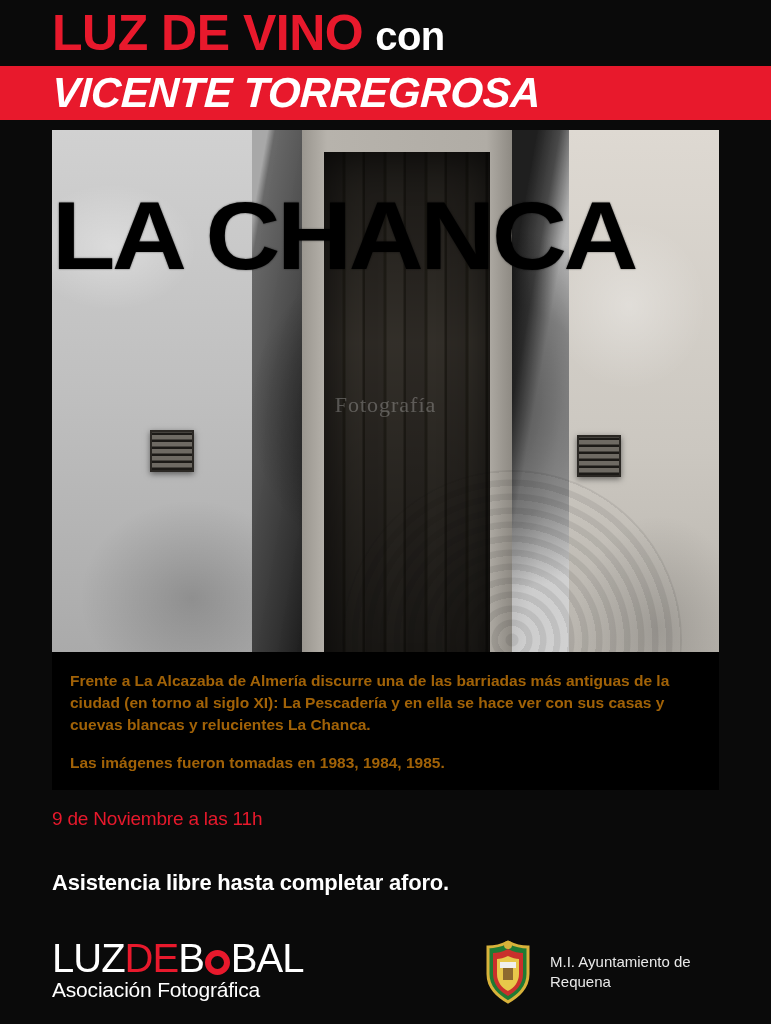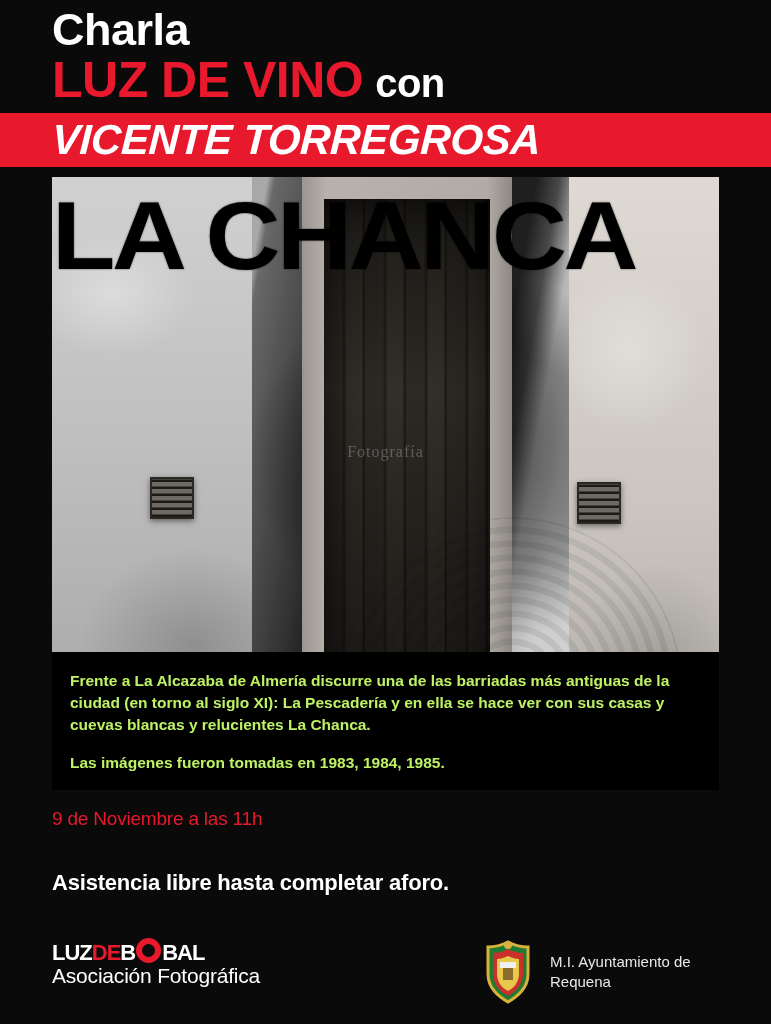--- a/index.html
+++ b/index.html
@@ -184,21 +184,21 @@
         rgba(255,255,255,0.04) 7px, rgba(255,255,255,0.04) 14px);
     mix-blend-mode: multiply;
     opacity: 0.6;
     pointer-events: none;
   }
   .photo-watermark {
     position: absolute;
     left: 50%;
     top: 47%;
     transform: translate(-50%, -50%);
-    font-size: 16px;
+    font-size: 22px;
     color: rgba(255,255,255,0.25);
     letter-spacing: 1px;
     font-family: "Liberation Serif", serif;
     pointer-events: none;
   }
 
   
   .la-chanca {
     position: absolute;
     left: 52px;
@@ -224,21 +224,21 @@
     background: #000;
     padding: 18px 0 16px 0;
     z-index: 7;
     box-sizing: border-box;
   }
   .caption-band p {
     margin: 0 18px;
     font-size: 15.5px;
     font-weight: bold;
     line-height: 1.42;
-    color: #bef264;
+    color: #a16207;
   }
   .caption-band p + p {
     margin-top: 16px;
   }
 
   
   .event {
     position: absolute;
     left: 52px;
     top: 808px;
@@ -272,22 +272,22 @@
     top: 930px;
     width: 771px;
     height: 94px;
   }
   .brand {
     position: absolute;
     left: 52px;
     top: 8px;
   }
   .brand-top {
-    font-size: 22px;
-    font-weight: bold;
+    font-size: 40px;
+    font-weight: normal;
     letter-spacing: -1px;
     line-height: 1;
   }
   .brand-top .luz { color: #ffffff; }
   .brand-top .de { color: #e8192c; }
   .brand-top .b1 { color: #ffffff; }
   .brand-top .o-ring {
     display: inline-block;
     width: 25px;
     height: 25px;
@@ -321,21 +321,20 @@
     line-height: 1.35;
     color: #e9e9e9;
   }
 </style>
 </head>
 <body>
 
 <div class="poster">
 
   <div class="header">
-    <div class="line-1">Charla</div>
     <div class="line-2">
       <span class="red">LUZ DE VINO</span><span class="con">con</span>
     </div>
     <div class="line-3">
       <span>VICENTE TORREGROSA</span>
     </div>
   </div>
 
   <div class="photo-wrap">
     <div class="photo"></div>

